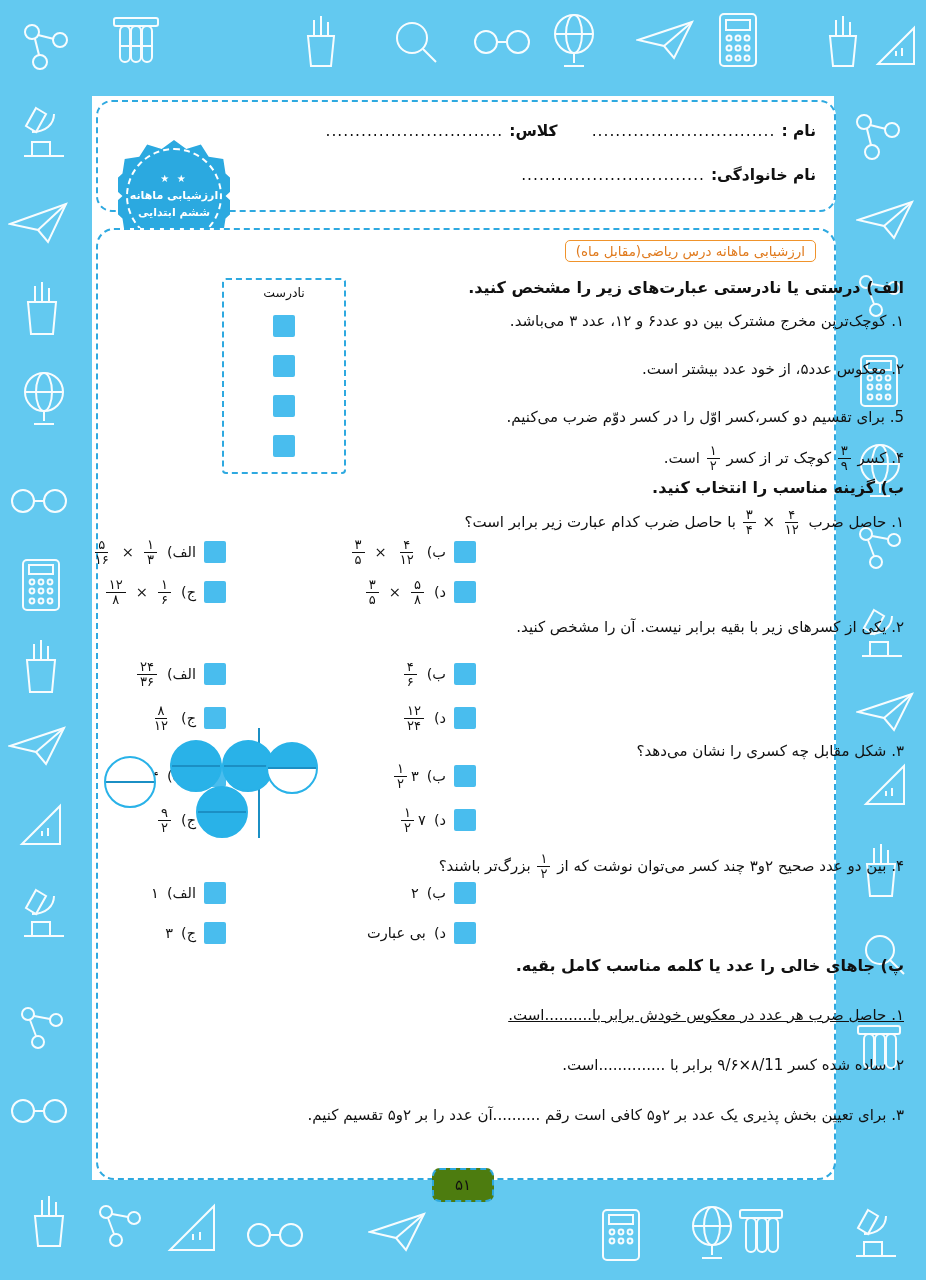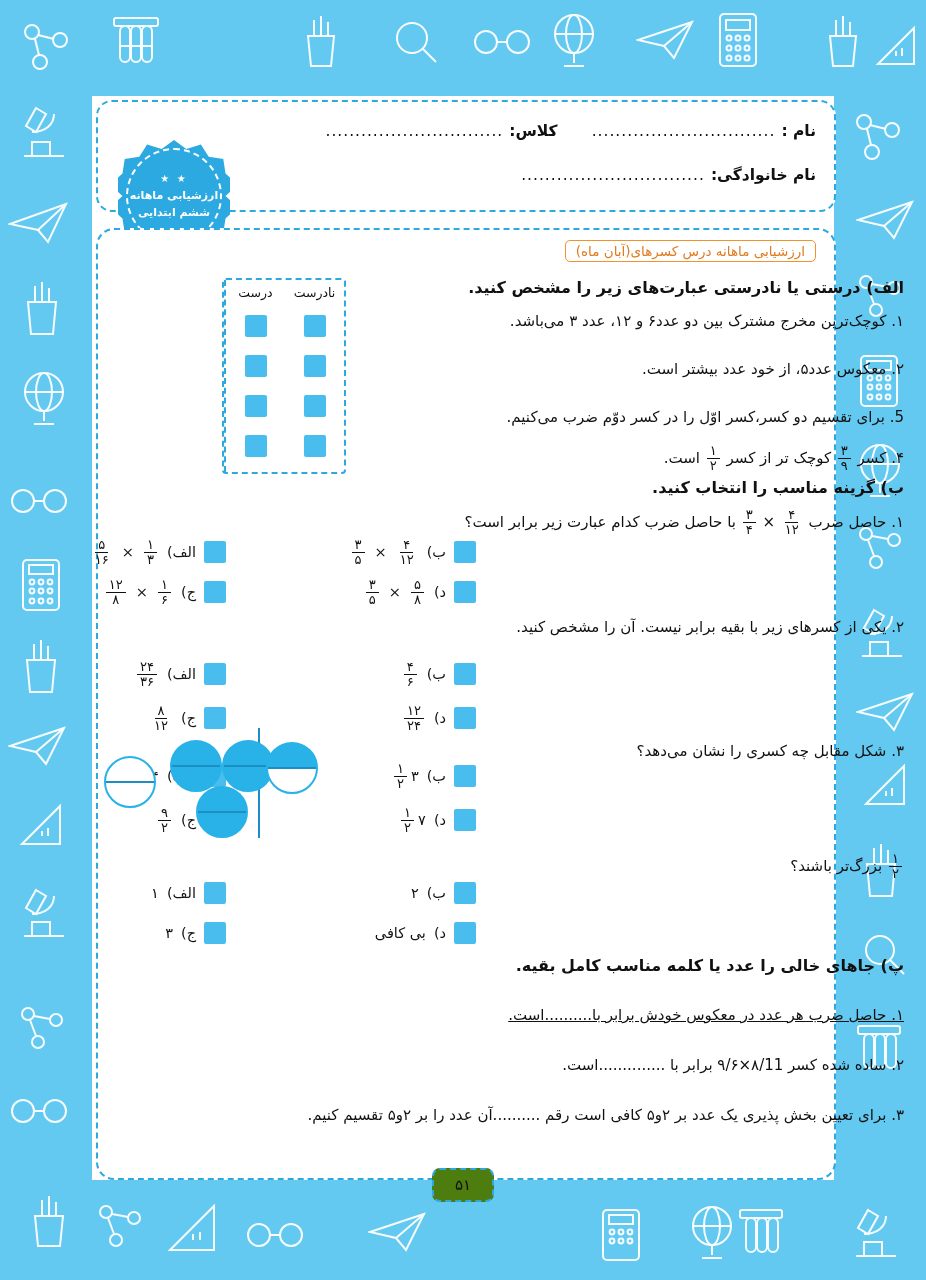--- a/index.html
+++ b/index.html
@@ -500,21 +500,21 @@
 <div class="seal">
   <div class="star-shape"></div>
   <div class="inner-dash">
     <div class="stars">★ ★</div>
     <div>ارزشیابی ماهانه</div>
     <div>ششم ابتدایی</div>
   </div>
 </div>
 
 <div class="main-box">
-  <div class="title-pill">ارزشیابی ماهانه درس کسرهای(آبان ماه)</div>
+  <div class="title-pill">ارزشیابی ماهانه درس ریاضی(مقابل ماه)</div>
 </div>
 
 <div class="q bold" style="top:278px;">الف) درستی یا نادرستی عبارت‌های زیر را مشخص کنید.</div>
 <div class="q" style="top:312px;">۱. کوچک‌ترین مخرج مشترک بین دو عدد۶ و ۱۲، عدد ۳ می‌باشد.</div>
 <div class="q" style="top:360px;">۲. معکوس عدد۵، از خود عدد بیشتر است.</div>
 <div class="q" style="top:408px;">5. برای تقسیم دو کسر،کسر اوّل را در کسر دوّم ضرب می‌کنیم.</div>
 
 <div class="q" style="top:444px;">
   <span>۴. کسر</span>
   <span class="frac">
@@ -530,27 +530,20 @@
 </div>
 
 <div class="tf-table">
   <div class="tf-col">
     <div class="tf-head">نادرست</div>
     <div class="tf-box"></div>
     <div class="tf-box"></div>
     <div class="tf-box"></div>
     <div class="tf-box"></div>
   </div>
-  <div class="tf-col">
-    <div class="tf-head">درست</div>
-    <div class="tf-box"></div>
-    <div class="tf-box"></div>
-    <div class="tf-box"></div>
-    <div class="tf-box"></div>
-  </div>
 </div>
 
 <div class="q bold" style="top:478px;">ب) گزینه مناسب را انتخاب کنید.</div>
 
 <div class="q" style="top:508px;">
   <span>۱. حاصل ضرب</span>
   <span class="frac">
     <span class="num">۴</span>
     <span class="den">۱۲</span>
   </span>
@@ -707,20 +700,21 @@
   </div>
   <div class="pie half" style="left:168px;top:14px;">
     <div class="mid"></div>
   </div>
   <div class="pie full" style="left:98px;top:58px;">
     <div class="mid"></div>
   </div>
 </div>
 
 <div class="q" style="top:852px;">
+  <span>۴. بین دو عدد صحیح ۲و۳ چند کسر می‌توان نوشت که از</span>
   <span class="frac">
     <span class="num">۱</span>
     <span class="den">۲</span>
   </span>
   <span>بزرگ‌تر باشند؟</span>
 </div>
 
 <div class="opt" style="right:700px;top:882px;">
   <span class="sq"></span>
   <span>الف)</span>
@@ -732,21 +726,21 @@
   <span>۲</span>
 </div>
 <div class="opt" style="right:700px;top:922px;">
   <span class="sq"></span>
   <span>ج)</span>
   <span>۳</span>
 </div>
 <div class="opt" style="right:450px;top:922px;">
   <span class="sq"></span>
   <span>د)</span>
-  <span>بی کافی</span>
+  <span>بی عبارت</span>
 </div>
 
 <div class="q bold" style="top:956px;">پ) جاهای خالی را عدد یا کلمه مناسب کامل بقیه.</div>
 <div class="q" style="top:1006px;text-decoration:underline;">۱. حاصل ضرب هر عدد در معکوس خودش برابر با..........است.</div>
 <div class="q" style="top:1056px;">۲. ساده شده کسر ۸/11×۹/۶ برابر با ..............است.</div>
 <div class="q" style="top:1106px;">۳. برای تعیین بخش پذیری یک عدد بر ۲و۵ کافی است رقم ..........آن عدد را بر ۲و۵ تقسیم کنیم.</div>
 
 <div class="page-num">۵۱</div>
 
 </body></html>

